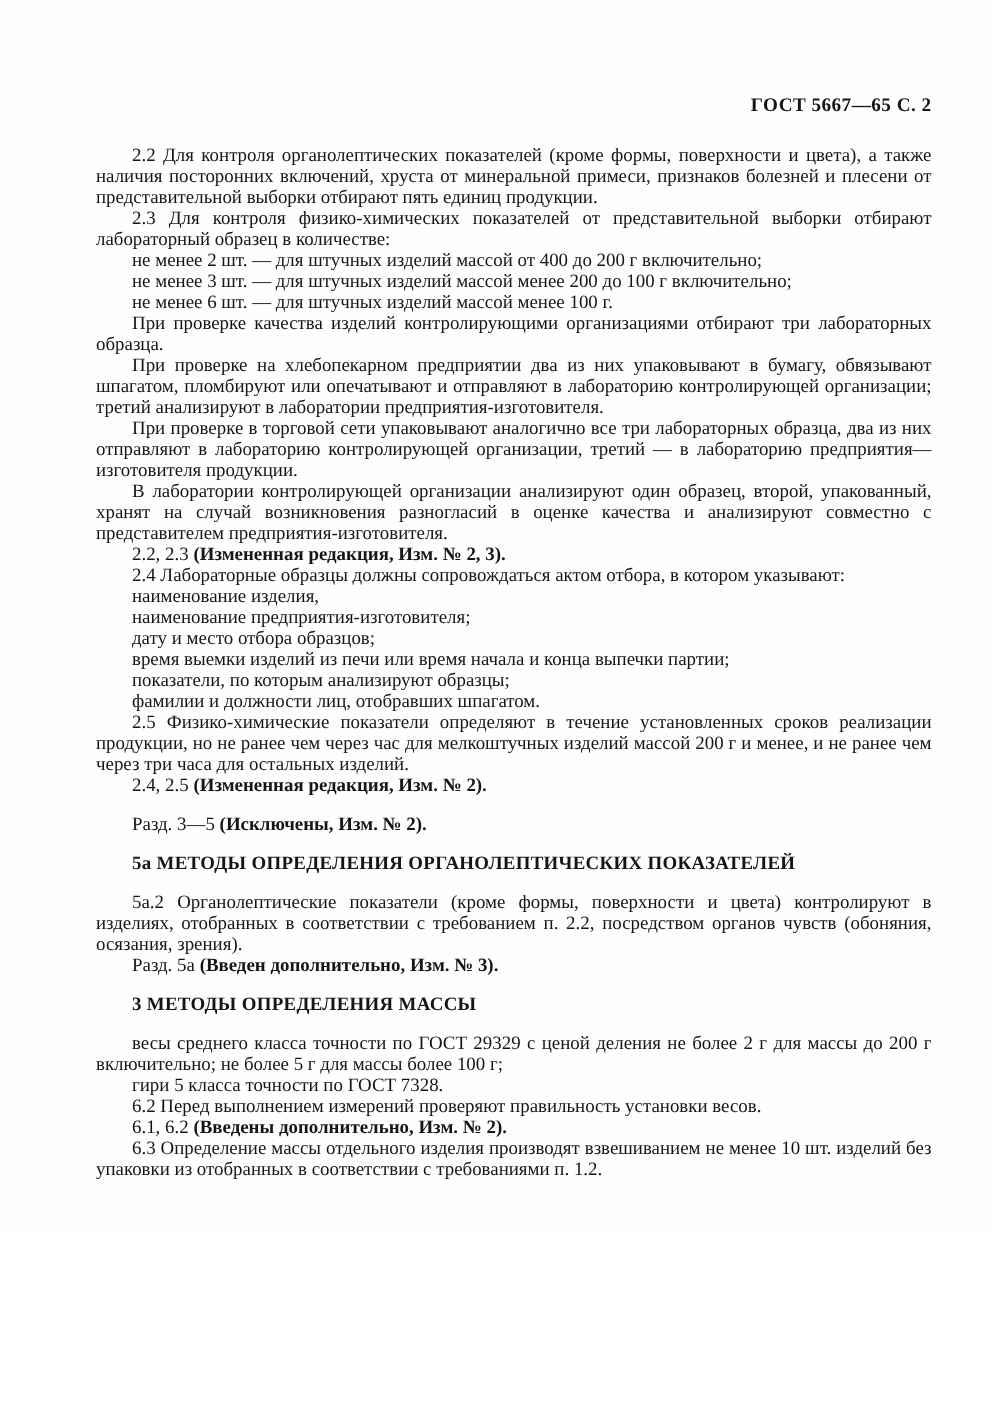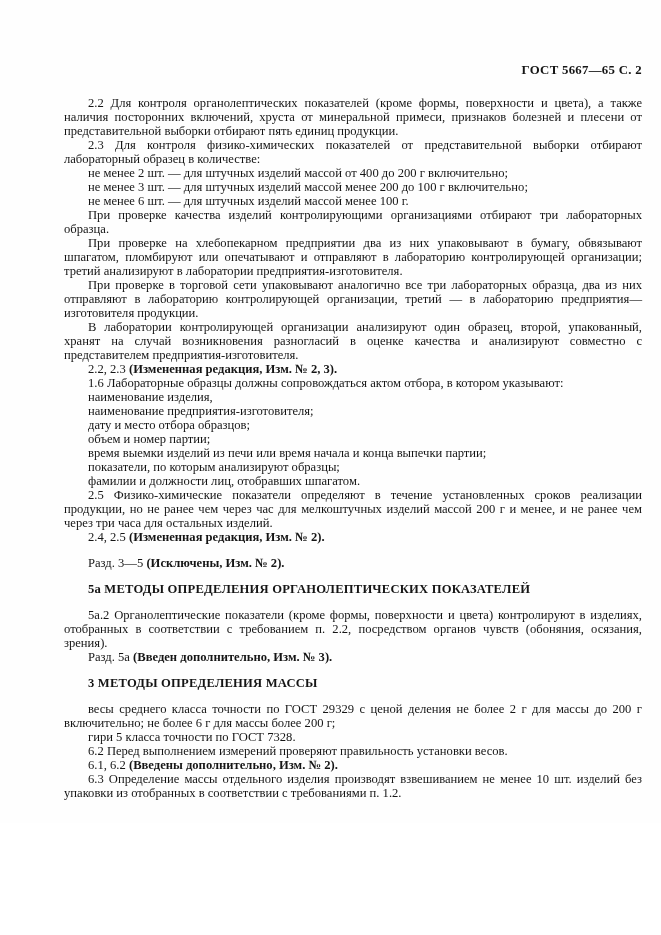--- a/index.html
+++ b/index.html
@@ -10,21 +10,21 @@
   .page {
     position: relative;
     width: 661px;
     height: 823px;
     background: #fefefe;
     color: #151515;
     font-family: "Liberation Serif", "DejaVu Serif", serif;
     font-size: 12.6px;
     line-height: 14px;
     box-sizing: border-box;
-    padding: 63px 19px 0 64px;
+    padding: 63px 40px 0 64px;
     overflow: hidden;
   }
   .doc-header {
     text-align: right;
     font-weight: bold;
     font-size: 12.8px;
     letter-spacing: 0.3px;
     margin-bottom: 19px;
   }
   .doc-body p {
@@ -54,39 +54,38 @@
       <p class="para"><span>2.2 Для контроля органолептических показателей (кроме формы, поверхности и цвета), а также наличия посторонних включений, хруста от минеральной примеси, признаков болезней и плесени от представительной выборки отбирают пять единиц продукции.</span></p>
       <p class="para"><span>2.3 Для контроля физико-химических показателей от представительной выборки отбирают лабораторный образец в количестве:</span></p>
       <p class="para"><span>не менее 2 шт. — для штучных изделий массой от 400 до 200 г включительно;</span></p>
       <p class="para"><span>не менее 3 шт. — для штучных изделий массой менее 200 до 100 г включительно;</span></p>
       <p class="para"><span>не менее 6 шт. — для штучных изделий массой  менее 100 г.</span></p>
       <p class="para"><span>При проверке качества изделий контролирующими организациями отбирают три лабораторных образца.</span></p>
       <p class="para"><span>При проверке на хлебопекарном предприятии два из них упаковывают в бумагу, обвязывают шпагатом, пломбируют или опечатывают и отправляют в лабораторию контролирующей организации; третий анализируют в лаборатории предприятия-изготовителя.</span></p>
       <p class="para"><span>При проверке в торговой сети упаковывают аналогично все три лабораторных образца, два из них отправляют в лабораторию контролирующей организации, третий — в лабораторию предприятия—изготовителя продукции.</span></p>
       <p class="para"><span>В лаборатории контролирующей организации анализируют один образец, второй, упакованный, хранят на случай возникновения разногласий в оценке качества и анализируют совместно с представителем предприятия-изготовителя.</span></p>
       <p class="para"><span>2.2, 2.3 </span><span class="bold">(Измененная редакция, Изм. № 2, 3).</span></p>
-      <p class="para"><span>1.6  Лабораторные образцы должны сопровождаться актом отбора, в котором указывают:</span></p>
+      <p class="para"><span>2.4  Лабораторные образцы должны сопровождаться актом отбора, в котором указывают:</span></p>
       <p class="para"><span>наименование изделия,</span></p>
       <p class="para"><span>наименование предприятия-изготовителя;</span></p>
       <p class="para"><span>дату и место отбора образцов;</span></p>
-      <p class="para"><span>объем и номер партии;</span></p>
       <p class="para"><span>время выемки изделий из печи или время начала и конца выпечки партии;</span></p>
       <p class="para"><span>показатели, по которым анализируют образцы;</span></p>
       <p class="para"><span>фамилии и должности лиц, отобравших шпагатом.</span></p>
       <p class="para"><span>2.5 Физико-химические показатели определяют в течение установленных сроков реализации продукции, но не ранее чем через час для мелкоштучных изделий массой 200 г и менее, и не ранее чем через три часа для остальных изделий.</span></p>
       <p class="para"><span>2.4, 2.5 </span><span class="bold">(Измененная редакция, Изм. № 2).</span></p>
       <div class="gap"></div>
       <p class="para"><span>Разд. 3—5 </span><span class="bold">(Исключены, Изм. № 2).</span></p>
       <div class="gap"></div>
       <p class="heading"><span class="bold">5а МЕТОДЫ ОПРЕДЕЛЕНИЯ ОРГАНОЛЕПТИЧЕСКИХ ПОКАЗАТЕЛЕЙ</span></p>
       <div class="gap"></div>
       <p class="para"><span>5а.2 Органолептические показатели (кроме формы, поверхности и цвета) контролируют в изделиях, отобранных в соответствии с требованием п. 2.2, посредством органов чувств (обоняния, осязания, зрения).</span></p>
       <p class="para"><span>Разд. 5а </span><span class="bold">(Введен дополнительно, Изм. № 3).</span></p>
       <div class="gap"></div>
       <p class="heading"><span class="bold">3 МЕТОДЫ ОПРЕДЕЛЕНИЯ МАССЫ</span></p>
       <div class="gap"></div>
-      <p class="para"><span>весы среднего класса точности по ГОСТ 29329 с ценой деления не более 2 г для массы до 200 г включительно; не более 6 г для массы более 200 г;</span></p>
+      <p class="para"><span>весы среднего класса точности по ГОСТ 29329 с ценой деления не более 2 г для массы до 200 г включительно; не более 5 г для массы более 100 г;</span></p>
       <p class="para"><span>гири 5 класса точности по ГОСТ 7328.</span></p>
       <p class="para"><span>6.2 Перед выполнением измерений проверяют правильность установки весов.</span></p>
       <p class="para"><span>6.1, 6.2 </span><span class="bold">(Введены дополнительно, Изм. № 2).</span></p>
       <p class="para"><span>6.3 Определение массы отдельного изделия производят взвешиванием не менее 10 шт. изделий без упаковки из отобранных в соответствии с требованиями п. 1.2.</span></p>
     </div>
 </div>
 
 </body></html>

